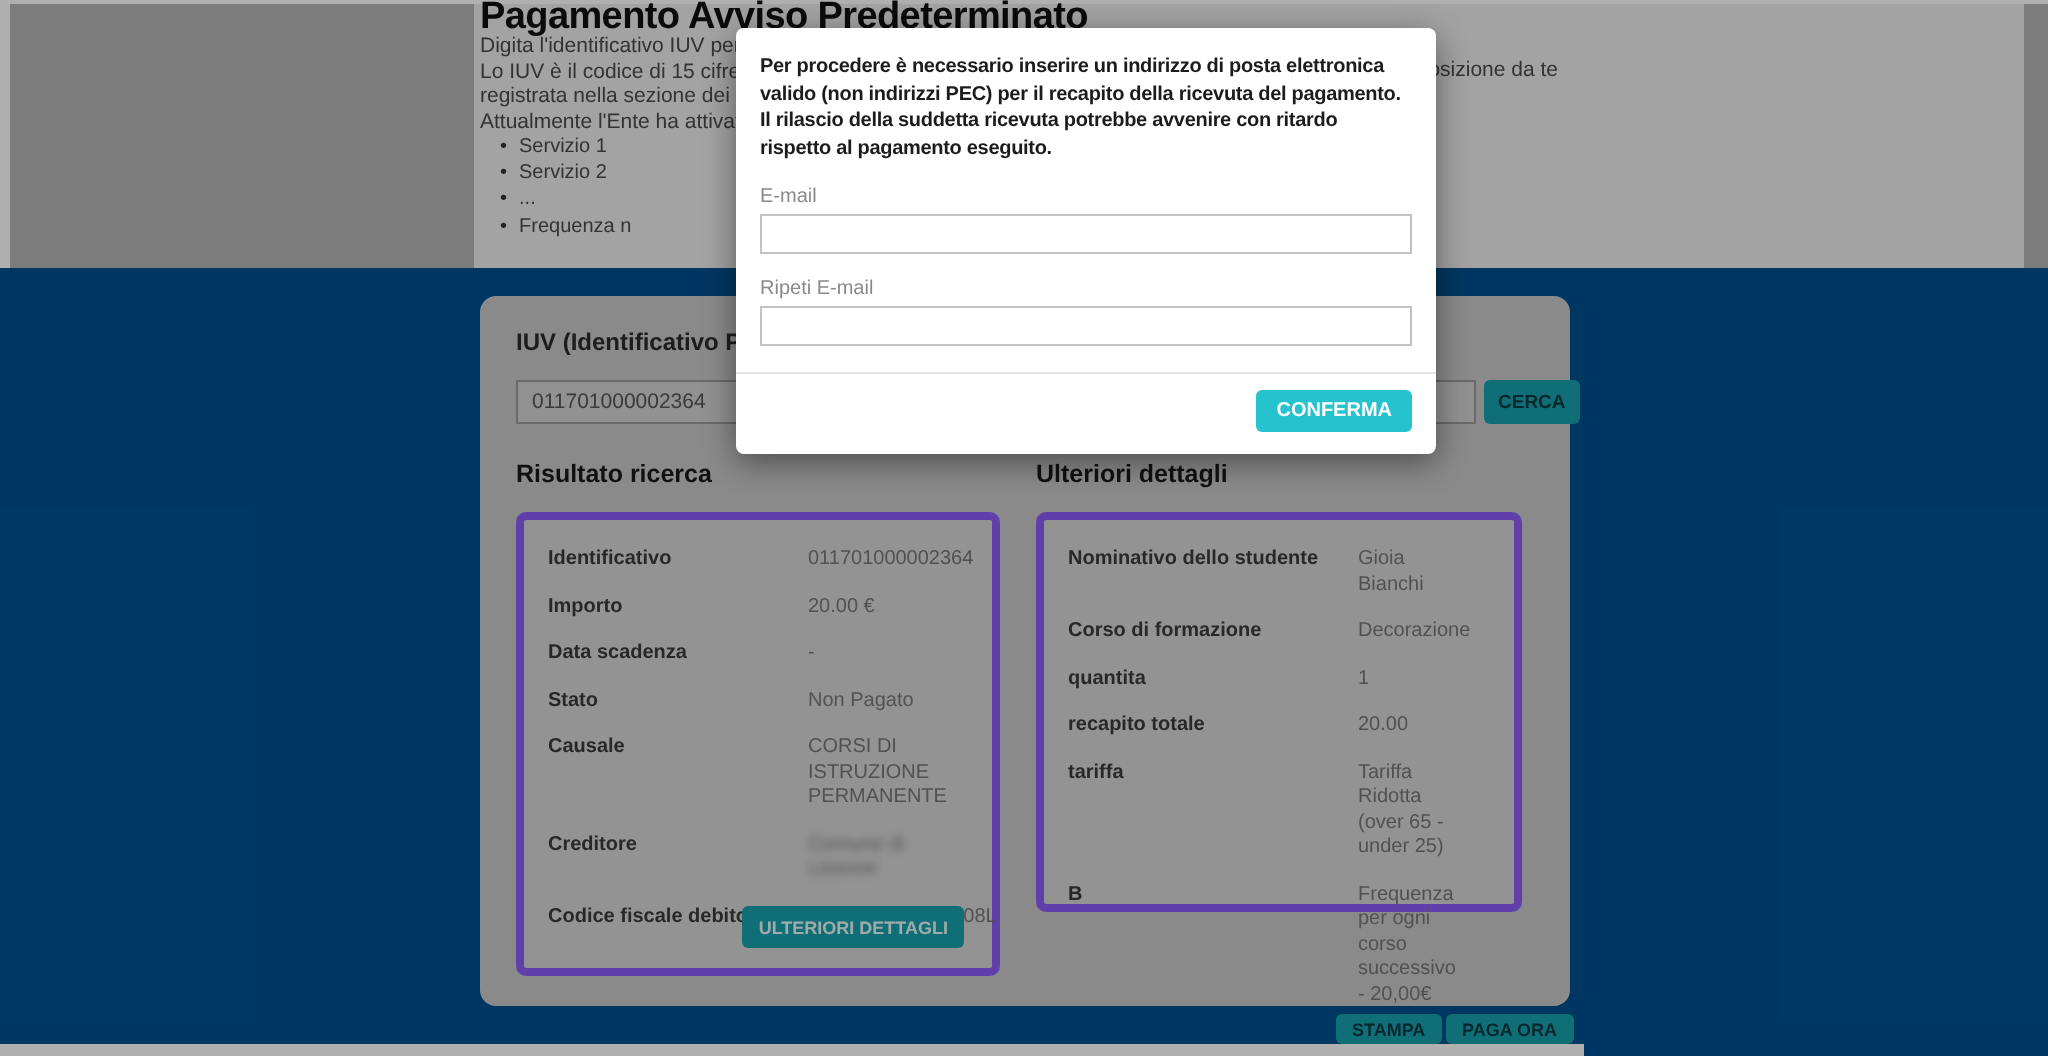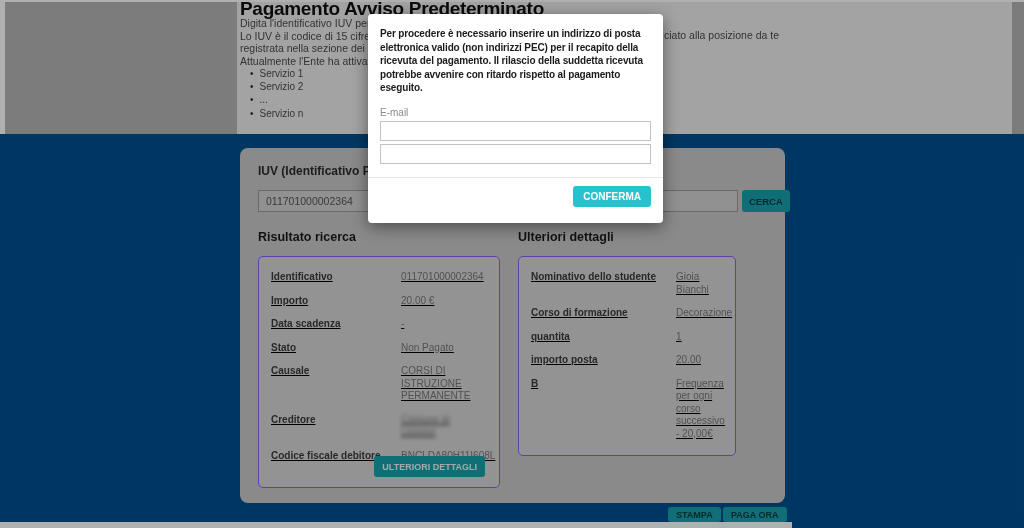--- a/index.html
+++ b/index.html
@@ -24,38 +24,38 @@
   
   .card { position:absolute; left:240px; top:148px; width:545px; height:355px; background:#c9c9c9; border-radius:8px; }
   .iuv-label { position:absolute; left:18px; top:16px; font-size:12px; font-weight:bold; color:#2b2b2b; white-space:nowrap; }
   .iuv-input { position:absolute; left:18px; top:42px; width:480px; height:22px; background:#d2d2d2; border:1px solid #9a9a9a; font-size:10.5px; color:#555; padding:0 7px; font-family:"Liberation Sans", sans-serif; }
   .btn { display:inline-block; border:none; cursor:pointer; font-family:"Liberation Sans", sans-serif; font-weight:bold; border-radius:3px;text-align:right; }
   .btn-teal-dim { background:#18a0ad; color:#073a42; }
   .cerca { position:absolute; left:502px; top:42px; height:22px; padding:0 7px; font-size:9.5px; }
   .section-head { position:absolute; font-size:12.5px; font-weight:bold; color:#1a1a1a; white-space:nowrap; }
   .head-left { left:18px; top:82px; }
   .head-right { left:278px; top:82px; }
-  .panel { position:absolute; top:108px; background:#d6d6d6; border:1px solid #8b5cf6; border-radius:5px; padding:14px 28px 10px 12px;text-decoration:underline; }
+  .panel { position:absolute; top:108px; background:#d6d6d6; border:4px solid #8b5cf6; border-radius:5px; padding:14px 28px 10px 12px; }
   .panel-left  { left:18px;  width:242px; height:232px; }
-  .panel-right { left:278px; width:218px; height:200px; }
+  .panel-right { left:278px; width:243px; height:200px; }
   .row { display:flex; margin-bottom:11px; }
   .row .lbl { font-size:10px; font-weight:bold; color:#3a3a3a; }
   .row .val { font-size:10px; color:#767676; line-height:12.5px; }
   .panel-left  .lbl { width:130px; flex:none; }
   .panel-left  .val { width:88px; }
   .panel-right .lbl { width:145px; flex:none; }
   .panel-right .val { width:88px; }
   .blurred { filter:blur(2px); }
   .details-btn { position:absolute; right:14px; bottom:10px; height:21px; padding:0 8px; font-size:9px; background:#18a0ad; color:#e8f6f7; }
   
   .stampa   { position:absolute; left:668px; top:507px; height:15px; padding:0 8px; font-size:9px; line-height:14px; }
   .paga-ora { position:absolute; left:723px; top:507px; height:15px; padding:0 8px; font-size:9px; line-height:14px; }
   
   .backdrop { position:absolute; inset:0; background:rgba(0,0,0,0.31); z-index:50; }
-  .modal { position:absolute; left:368px; top:14px; width:295px; min-height:209px; background:#ffffff; border-radius:4px; box-shadow:0 4px 16px rgba(0,0,0,0.45); z-index:100; padding:13px 12px 11px 12px; }
+  .modal { position:absolute; left:368px; top:14px; width:350px; min-height:209px; background:#ffffff; border-radius:4px; box-shadow:0 4px 16px rgba(0,0,0,0.45); z-index:100; padding:13px 12px 11px 12px; }
   .modal-msg { font-size:10px; font-weight:bold; color:#1c1c1c; line-height:13.5px; letter-spacing:-0.15px; }
   .field-label { margin-top:12px; font-size:10px; color:#8a8a8a; }
   .modal input { width:100%; height:20px; border:1px solid #c2c2c2; margin-top:3px; font-size:10.5px; color:#333; padding:0 6px; font-family:"Liberation Sans", sans-serif; }
   .modal-divider { border:none; border-top:1px solid #e6e6e6; margin:13px -12px 0 -12px; }
   .modal-footer { text-align:right; margin-top:8px; }
   .conferma { background:#26c2ce; color:#ffffff; padding:5px 10px; font-size:10px; border-radius:3px; }
 </style>
 </head>
 <body>
 
@@ -69,21 +69,21 @@
     <div>Digita l'identificativo IUV per ri</div>
     <div>Lo IUV è il codice di 15 cifre ch</div>
     <div>registrata nella sezione dei pag</div>
     <div>Attualmente l'Ente ha attivato</div>
   </div>
   <div class="intro-right">ciato alla posizione da te</div>
   <div class="bullets">
     <div class="bullet-row">Servizio 1</div>
     <div class="bullet-row">Servizio 2</div>
     <div class="bullet-row">...</div>
-    <div class="bullet-row">Servizio n</div>
+    <div class="bullet-row">Frequenza n</div>
   </div>
 
   <div class="navy"></div>
   <div class="navy-patch"></div>
 
   <div class="card">
     <div class="iuv-label">IUV (Identificativo Pos</div>
     <input class="iuv-input" type="text" value="011701000002364" style="">
     <button class="btn btn-teal-dim cerca">CERCA</button>
 
@@ -129,38 +129,43 @@
       </div>
       <div class="row">
         <span class="lbl">Corso di formazione</span>
         <span class="val">Decorazione</span>
       </div>
       <div class="row">
         <span class="lbl">quantita</span>
         <span class="val">1</span>
       </div>
       <div class="row">
-        <span class="lbl">importo posta</span>
+        <span class="lbl">recapito totale</span>
         <span class="val">20.00</span>
+      </div>
+      <div class="row">
+        <span class="lbl">tariffa</span>
+        <span class="val">Tariffa Ridotta (over 65 - under 25)</span>
       </div>
       <div class="row">
         <span class="lbl">B</span>
         <span class="val">Frequenza per ogni corso successivo - 20,00€</span>
       </div>
     </div>
   </div>
 
   <button class="btn btn-teal-dim stampa">STAMPA</button>
   <button class="btn btn-teal-dim paga-ora">PAGA ORA</button>
 
   <div class="backdrop"></div>
   <div class="modal">
     <div class="modal-msg">Per procedere è necessario inserire un indirizzo di posta elettronica valido (non indirizzi PEC) per il recapito della ricevuta del pagamento. Il rilascio della suddetta ricevuta potrebbe avvenire con ritardo rispetto al pagamento eseguito.</div>
     <div class="field-label">E-mail</div>
     <input type="text" value="" style="">
+    <div class="field-label">Ripeti E-mail</div>
     <input type="text" value="" style="">
     <hr class="modal-divider">
     <div class="modal-footer">
       <button class="btn conferma">CONFERMA</button>
     </div>
   </div>
 
 </div>
 
 </body></html>

